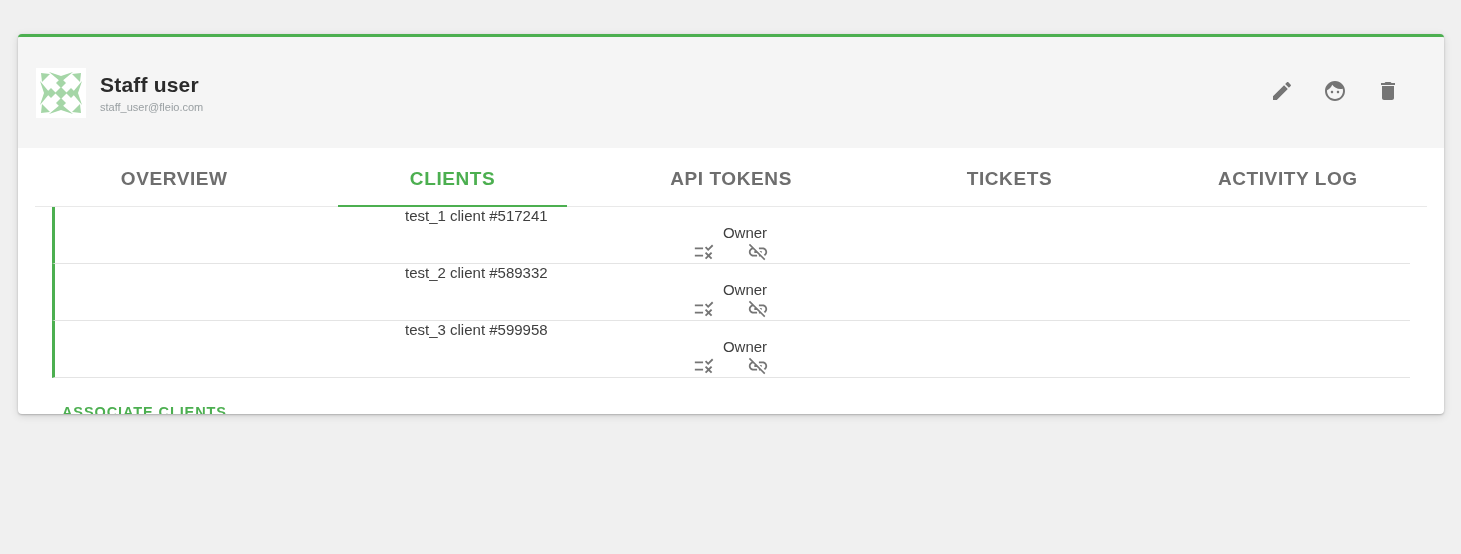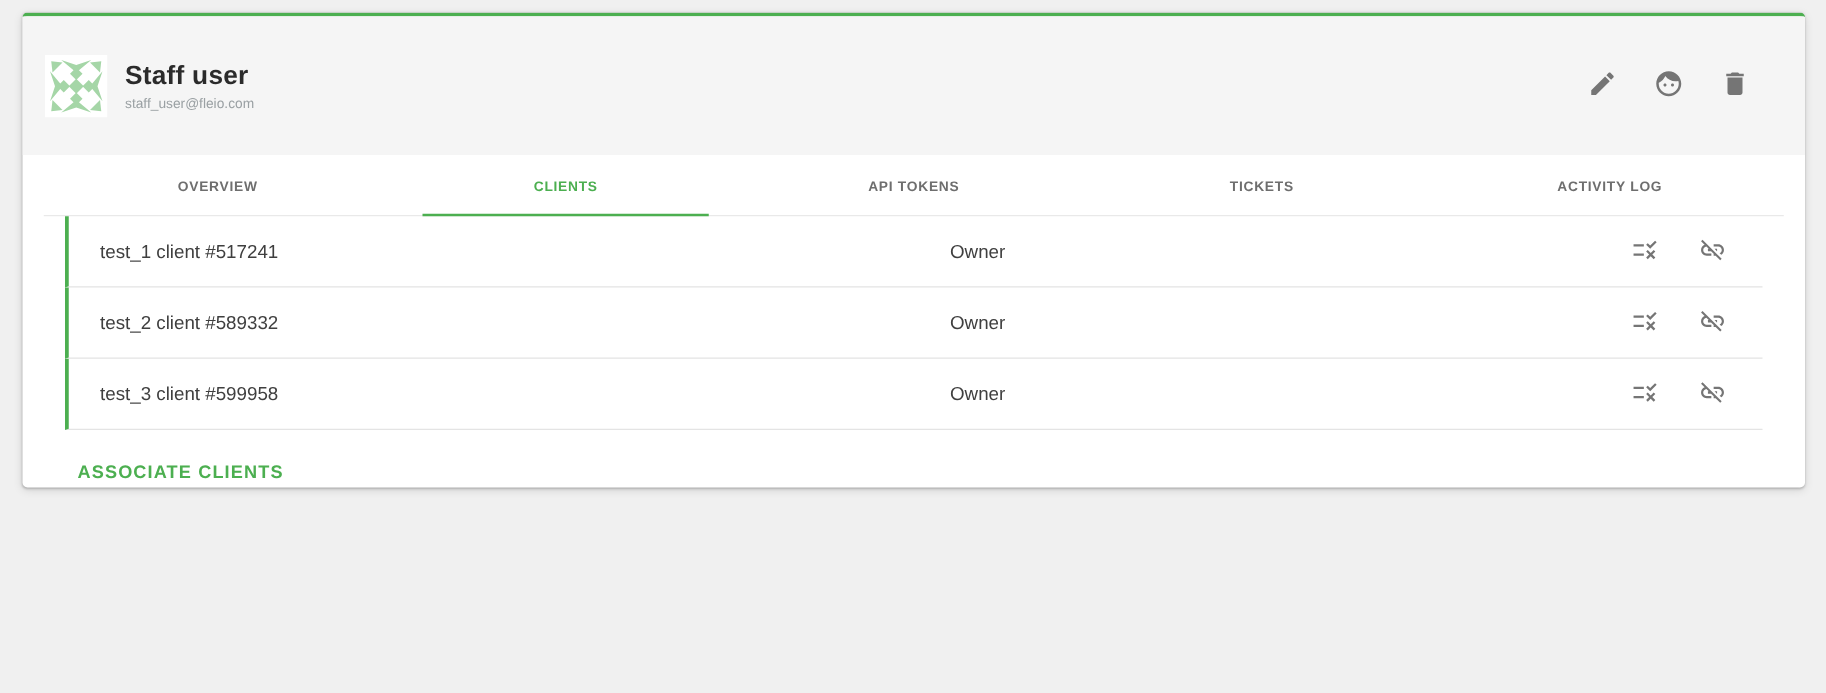--- a/index.html
+++ b/index.html
@@ -3,21 +3,21 @@
 <meta charset="utf-8">
 <style>
   * { margin: 0; padding: 0; box-sizing: border-box; }
   html, body {
     width: 1461px; height: 554px;
     background: var(--page-bg, #f0f0f0);
     font-family: "Liberation Sans", sans-serif;
     overflow: hidden;
   }
   .card {
-    position: absolute; left: 18px; top: 10px;
+    position: absolute; left: 18px; top: 34px;
     width: 1426px; height: 380px;
     background: #ffffff;
     border-top: 3px solid var(--accent, #4caf50);
     border-radius: 4px;
     box-shadow: 0 1px 2px rgba(0,0,0,.22), 0 2px 8px rgba(0,0,0,.12);
     overflow: hidden;
   }
   
   .user-header {
     height: 111px;
@@ -42,21 +42,21 @@
   .icon-btn svg { fill: var(--icon-gray, #757575); }
   
   .tabs {
     display: flex; margin: 0 17px;
     border-bottom: 1px solid #e9e9e9;
     background: #fff;
   }
   .tab {
     flex: 1; text-align: center;
     padding: 20px 0 16px;
-    font-size: 11px; font-weight: 700; letter-spacing: .6px;
+    font-size: 19px; font-weight: 700; letter-spacing: .6px;
     color: var(--tab-gray, #6e6e6e);
     cursor: pointer; position: relative; text-transform: uppercase;
   }
   .tab.active { color: var(--accent, #4caf50); }
   .tab.active::after {
     content: ""; position: absolute; left: 9%; right: 9%; bottom: -1px;
     height: 2px; background: var(--accent, #4caf50);
   }
   
   .table { margin: 0 34px; }
@@ -66,21 +66,21 @@
     font-size: 14.5px; font-weight: 700; color: #333;
     border-bottom: 1px solid var(--divider, #e0e0e0);
   }
   .col-name { width: 680px; }
   .col-roles { flex: 1; }
   .trow {
     display: flex; align-items: center; height: 57px;
     padding-left: 25px;
     border-left: 3px solid var(--accent, #4caf50);
     border-bottom: 1px solid #e4e4e4;
-    font-size: 15px; color: #3f3f3f;
+    font-size: 15px; color: #3f3f3f; flex-direction: column;
   }
   .row-actions { display: flex; gap: 30px; padding-right: 28px; }
   .row-btn {
     width: 24px; height: 24px; background: none; border: none;
     cursor: pointer; padding: 0;
     display: flex; align-items: center; justify-content: center;
   }
   .row-btn svg { fill: var(--icon-gray, #757575); }
   
   .associate {

